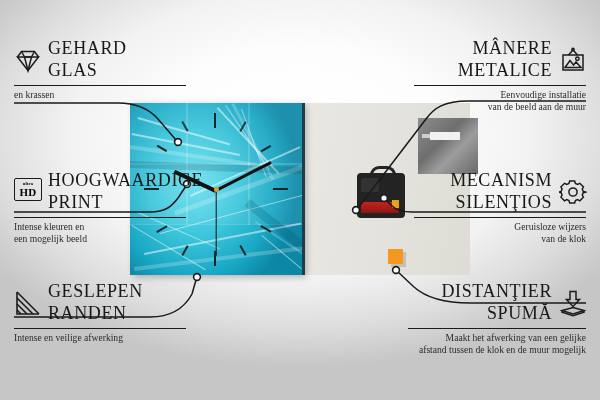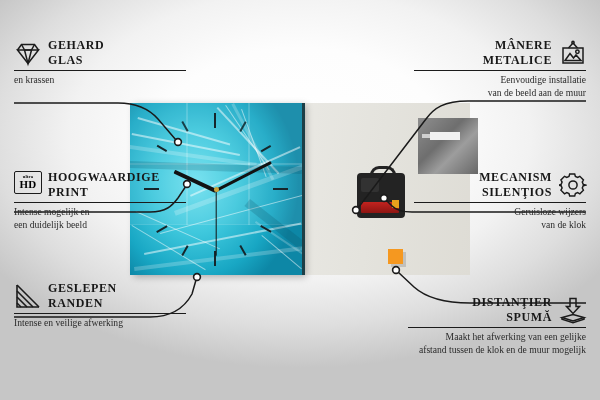--- a/index.html
+++ b/index.html
@@ -56,21 +56,21 @@
   .battery-tip{position:absolute;left:35px;top:27px;width:7px;height:8px;background:#e8a21c;}
   .spacer{
     position:absolute;left:88px;top:146px;width:15px;height:15px;
     background:#f59820;box-shadow:3px 3px 0 0 rgba(120,120,120,.30);
   }
 
   
   .feat{position:absolute;}
   .feat .head{display:flex;align-items:center;gap:7px;}
   .feat .title{
-    font-size:12px;font-weight:bold;color:#181818;
+    font-size:18px;font-weight:normal;color:#181818;
     letter-spacing:.6px;line-height:1.22;text-transform:uppercase;
   }
   .feat .rule{height:1px;background:#1b1b1b;margin:3px 0 3px;}
   .feat .desc{font-size:9.6px;color:#2b2b2b;line-height:1.28;}
   .feat.left .title{text-align:left;}
   .feat.right .head{flex-direction:row-reverse;}
   .feat.right .title,.feat.right .desc{text-align:right;}
   .ico{flex:0 0 auto;width:27px;height:27px;display:block;}
 
   .hdbox{
@@ -203,22 +203,22 @@
           <span class="h">HD</span>
         </span>
       </span>
       <div class="title">
         <div>HOOGWAARDIGE</div>
         <div>PRINT</div>
       </div>
     </div>
     <div class="rule"></div>
     <div class="desc">
-      <div>Intense mogelijk en</div>
-      <div>een duidelijk beeld</div>
+      <div>Intense kleuren en</div>
+      <div>een mogelijk beeld</div>
     </div>
   </div>
 
   <div class="feat left" style="left:14px;top:281px;width:172px;">
     <div class="head">
       <span class="ico">
         <svg viewBox="0 0 28 28" width="28" height="28" fill="none" stroke="#1b1b1b" stroke-width="1.6">
           <path d="M3,3 L25,25"></path>
           <path d="M3,9 L19,25"></path>
           <path d="M3,15 L13,25"></path>
@@ -273,21 +273,21 @@
         <div>SILENŢIOS</div>
       </div>
     </div>
     <div class="rule"></div>
     <div class="desc">
       <div>Geruisloze wijzers</div>
       <div>van de klok</div>
     </div>
   </div>
 
-  <div class="feat right" style="left:408px;top:295px;width:178px;">
+  <div class="feat right" style="left:408px;top:281px;width:178px;">
     <div class="head">
       <span class="ico">
         <svg viewBox="0 0 28 28" width="28" height="28" fill="none" stroke="#1b1b1b" stroke-width="1.5">
           <path d="M11,2.5 h6 v8 h3.5 L14,17.5 L7.5,10.5 H11 Z"></path>
           <path d="M14,18.5 L25,21.5 L14,25 L3,21.5 Z"></path>
           <path d="M3,21.5 v1.6 L14,26.6 L25,23.1 v-1.6"></path>
         </svg>
       </span>
       <div class="title">
         <div>DISTANŢIER</div>

